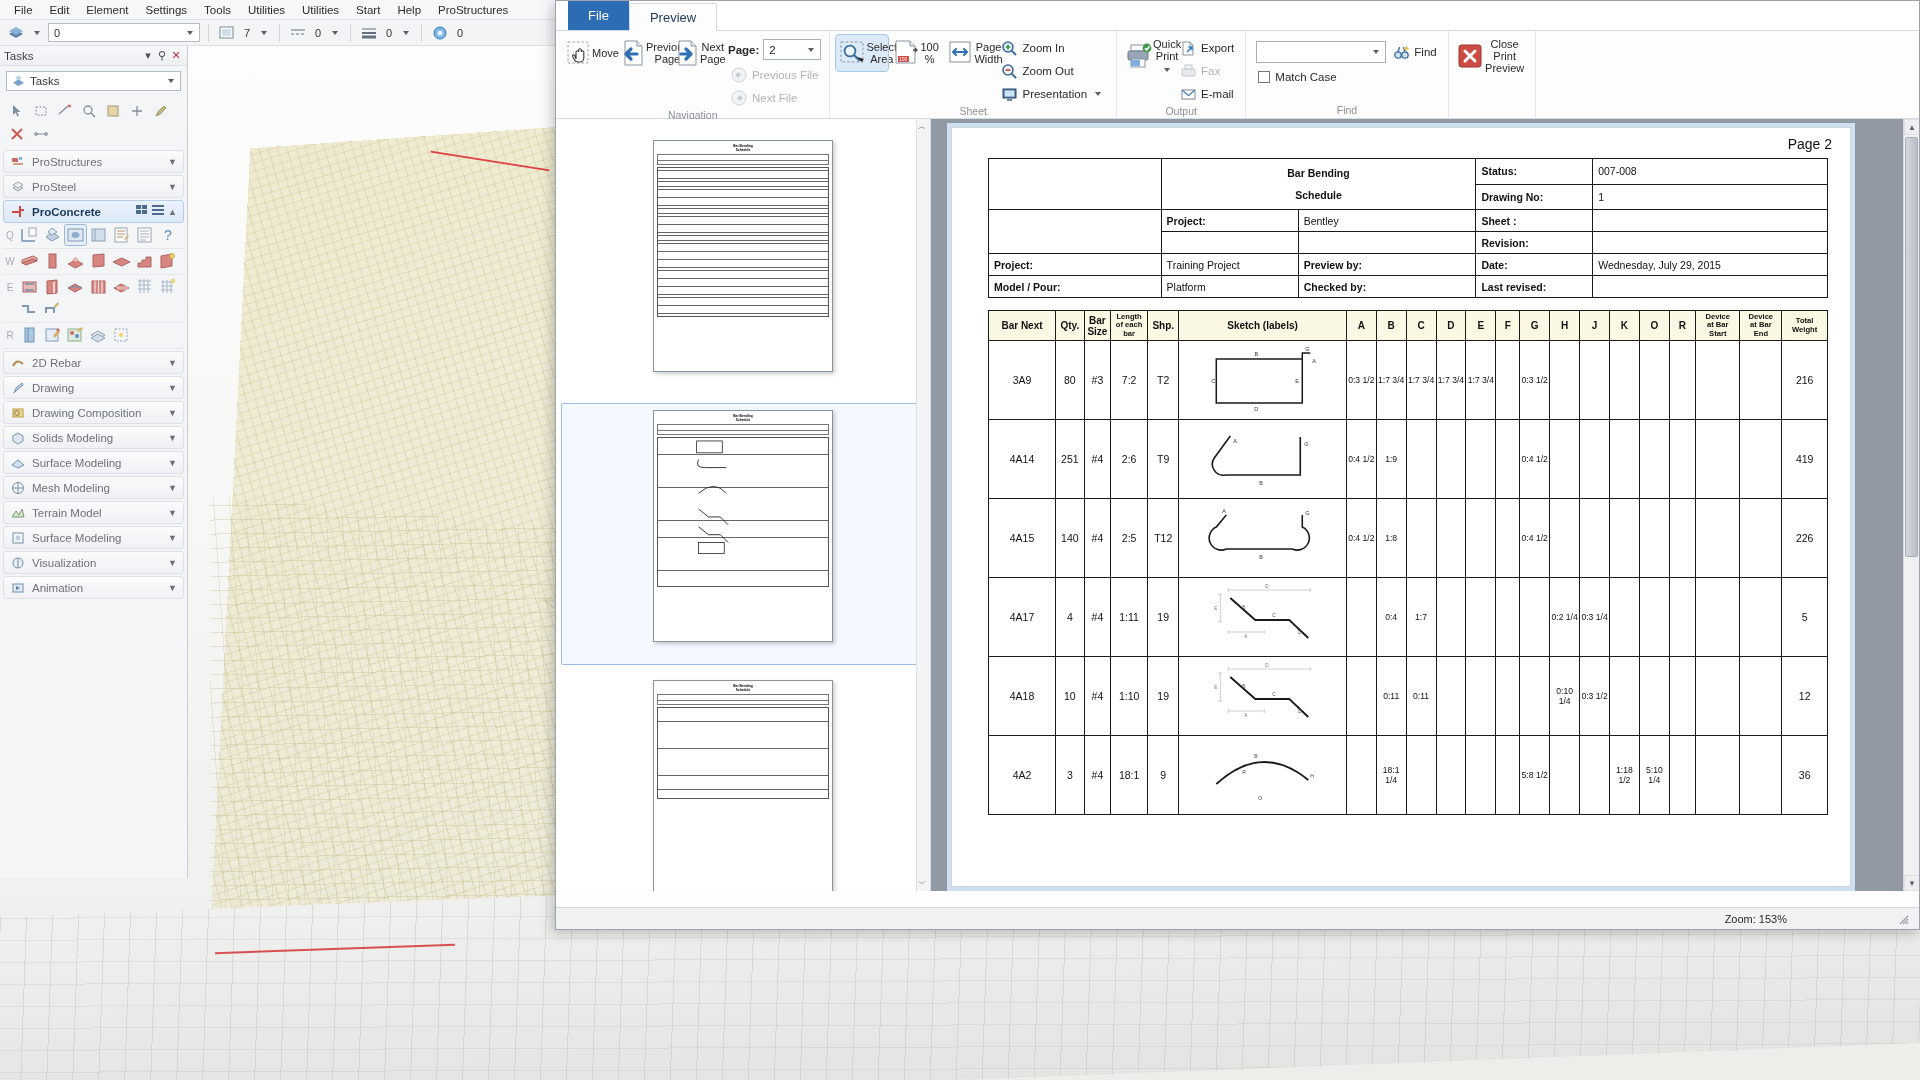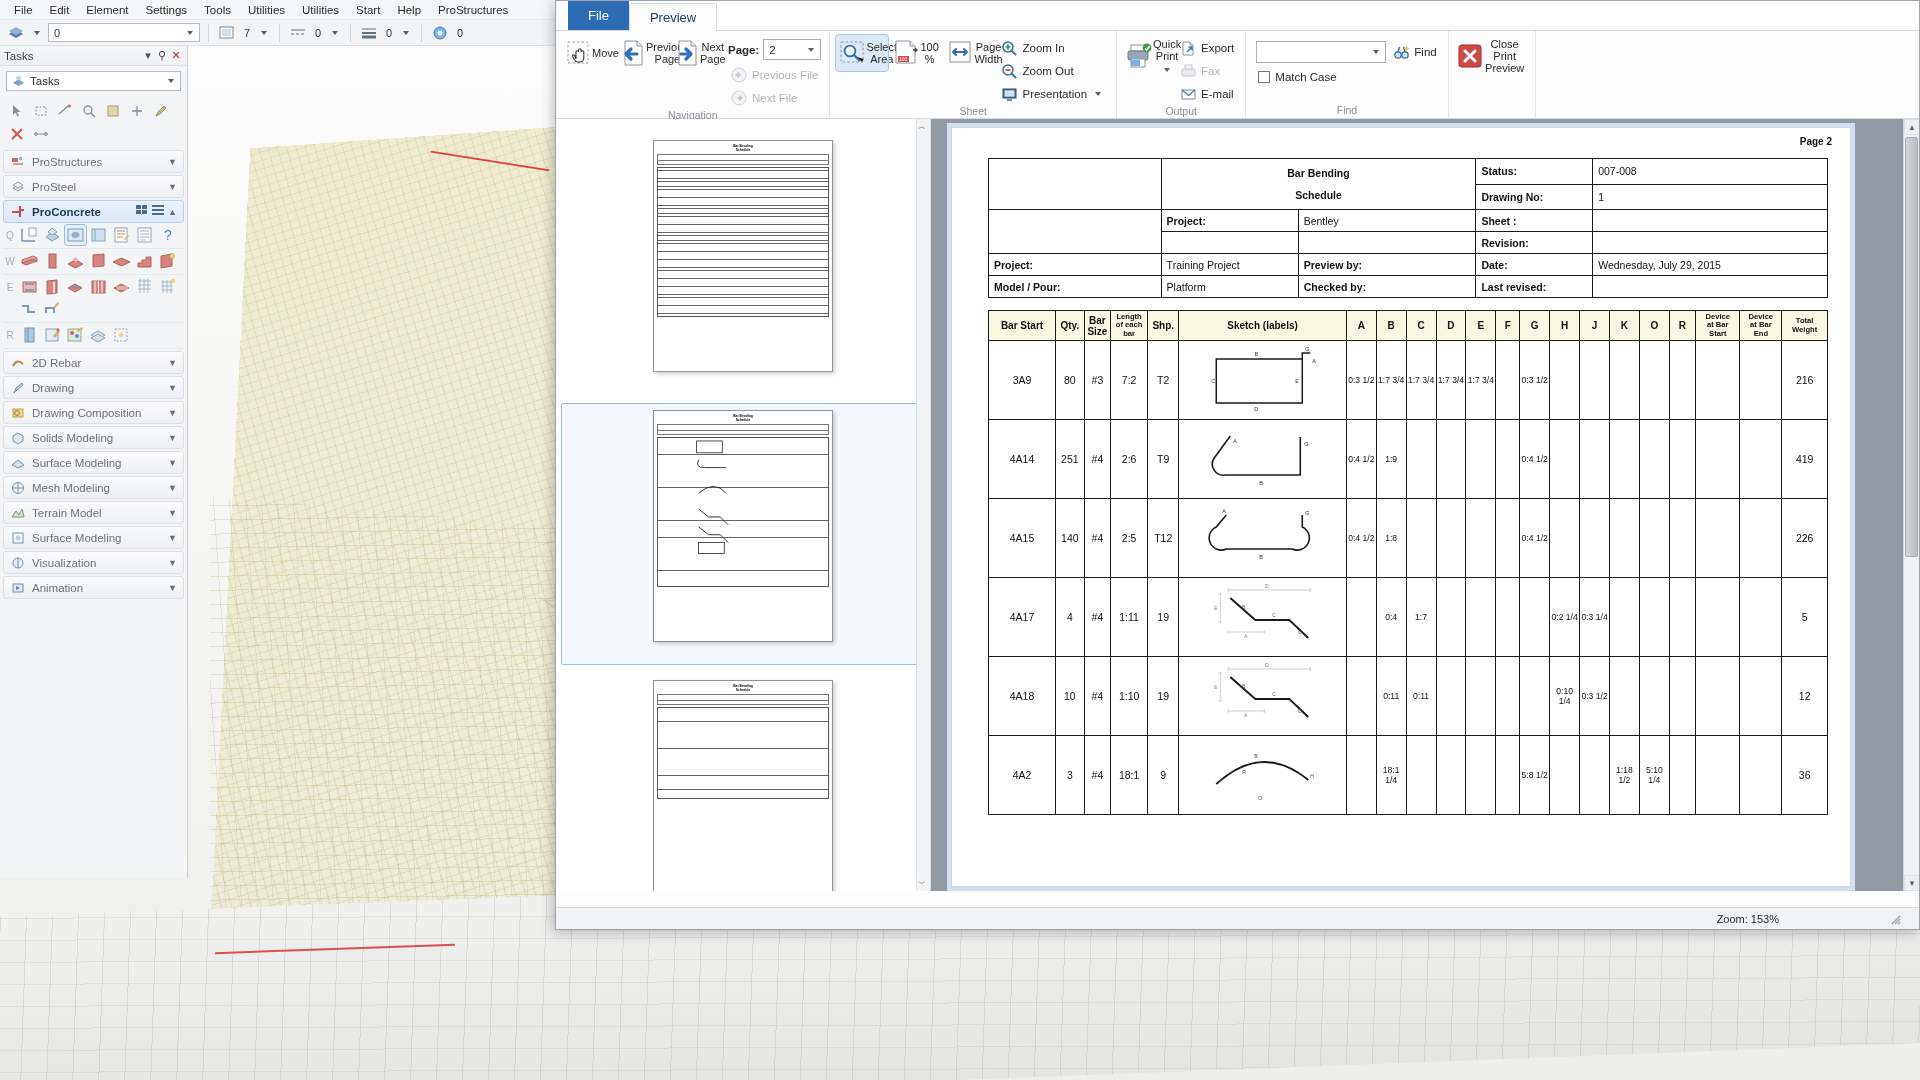--- a/index.html
+++ b/index.html
@@ -222,21 +222,21 @@
   .sb-arrow { width: 16px; height: 16px; background: #eceef0; display:flex; align-items:center; justify-content:center;
               font-size: 8px; color: #5c6168; border: 1px solid #dcdfe3;}
   .sb-thumb { position: absolute; left: 1px; top: 18px; width: 13px; height: 420px;
               background: linear-gradient(90deg,#d2d6db,#b9bfc6); border: 1px solid #a7adb5; border-radius: 2px;}
 
   .page {
     position: absolute; left: 20px; top: 8px; width: 900px; height: 760px;
     background: #ffffff; border: 1px solid #cfd4d9;
     box-shadow: 0 0 0 4px #cfe0f2;
   }
-  .page-num { position: absolute; right: 18px; top: 8px; font-size: 10px; color: #111; font-weight: bold;}
+  .page-num { position: absolute; right: 18px; top: 8px; font-size: 14px; color: #111; font-weight: normal;}
 
   
   .doc-inner { position: absolute; left: 36px; top: 30px; right: 12px; }
   table.hdr { border-collapse: collapse; width: 840px; table-layout: fixed; }
   table.hdr td {
     border: 1.4px solid #1a1a1a; font-size: 10.5px; color: #111; padding: 3px 5px;
     vertical-align: middle; height: 22px;
   }
   td.lab { font-weight: bold; font-size: 11px; }
   td.bbs-title {
@@ -256,21 +256,21 @@
     height: 79px; vertical-align: middle; padding: 0 1px;
   }
   table.sched td.dim { font-size: 8.6px; }
   td.sketch { position: relative; padding: 0; }
   .sk { width: 100%; height: 74px; display: block; }
 
   
   .pp-status {
     position: absolute; left: 0; bottom: 0; width: 100%; height: 22px;
     background: #f1f2f4; border-top: 1px solid #d6dade;
-    display: flex; align-items: center; justify-content: flex-end; padding-right: 18px;
+    display: flex; align-items: center; justify-content: flex-end; padding-right: 10px;
   }
   .pp-status .zt { font-size: 11px; color: #2a2a2a; margin-right: 110px; }
   .pp-status .grip { width: 12px; height: 12px; }
 </style>
 </head>
 <body>
 
 <div id="app-root">
 
   <div class="bg-3d">
@@ -1142,21 +1142,21 @@
                 <col style="width:25px">
                   <col style="width:25px">
                   <col style="width:25px">
                   <col style="width:22px">
                 <col style="width:37px">
                   <col style="width:35px">
                   <col style="width:38px">
               </colgroup>
               <thead>
                 <tr>
-                  <th>Bar Start</th>
+                  <th>Bar Next</th>
                   <th>Qty.</th>
                   <th>Bar<br>Size</th>
                   <th class="tiny">Length<br>of each<br>bar</th>
                   <th>Shp.</th>
                   <th>Sketch (labels)</th>
                   <th>A</th>
                   <th>B</th>
                   <th>C</th>
                   <th>D</th>
                   <th>E</th>

